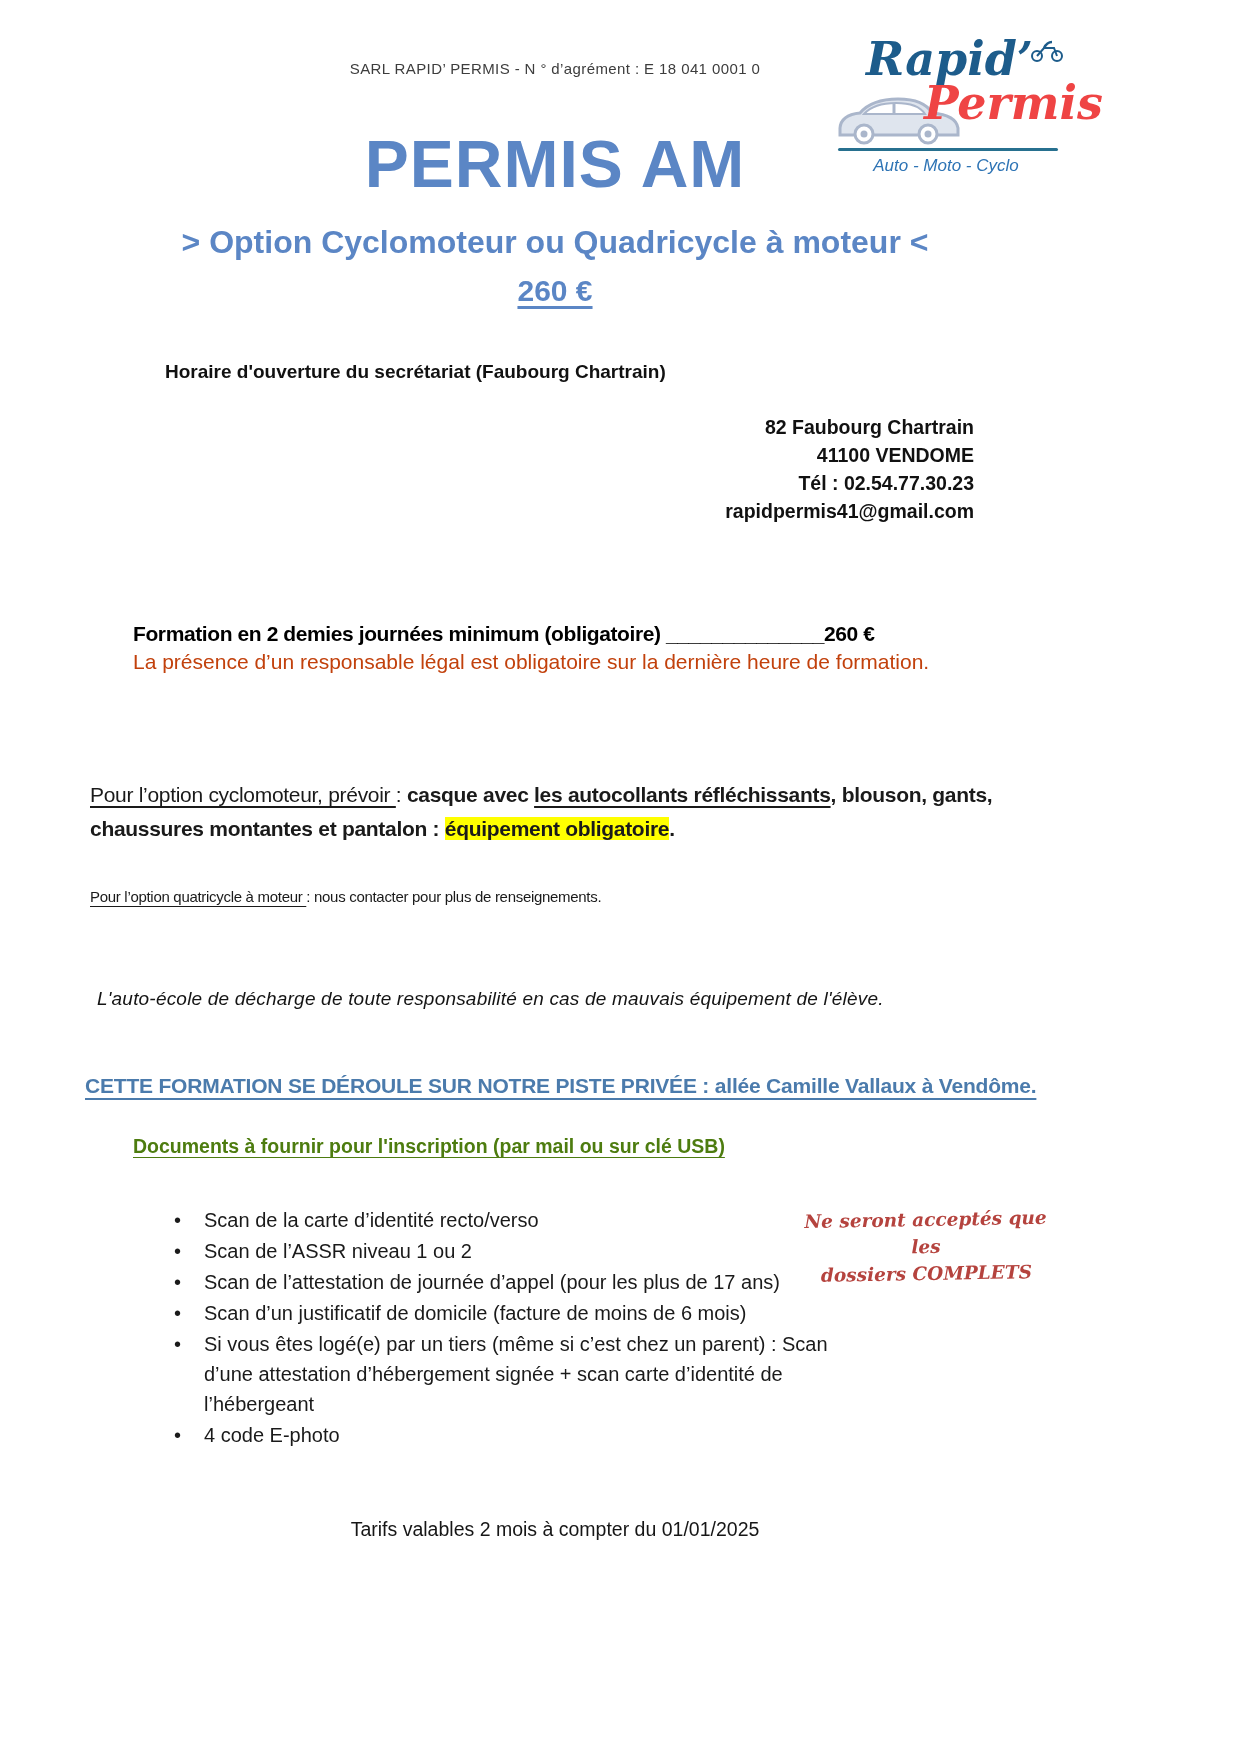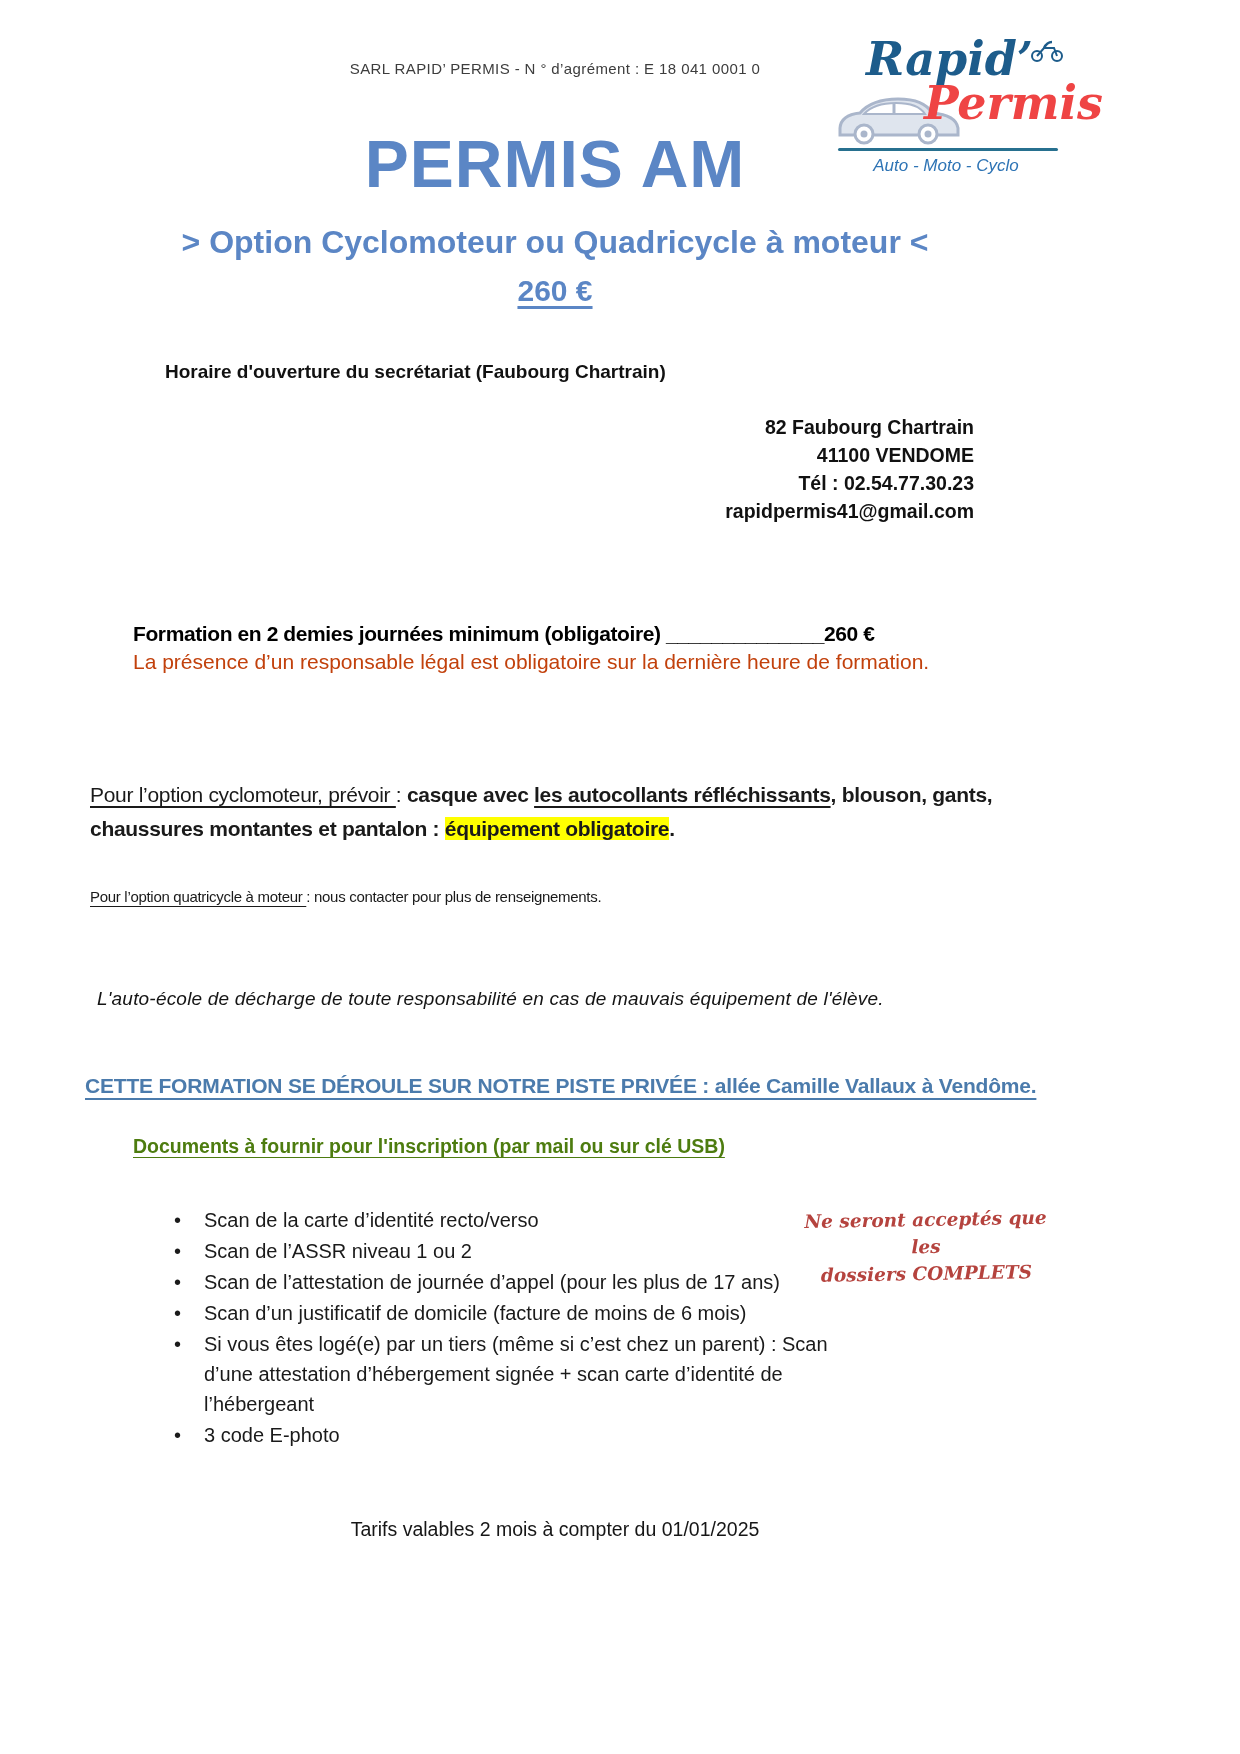--- a/index.html
+++ b/index.html
@@ -145,21 +145,21 @@
   <div class="piste">CETTE FORMATION SE DÉROULE SUR NOTRE PISTE PRIVÉE : allée Camille Vallaux à Vendôme.</div>
 
   <div class="docs-heading">Documents à fournir pour l'inscription (par mail ou sur clé USB)</div>
 
   <ul class="docs-list">
     <li>Scan de la carte d’identité recto/verso</li>
     <li>Scan de l’ASSR niveau 1 ou 2</li>
     <li>Scan de l’attestation de journée d’appel (pour les plus de 17 ans)</li>
     <li>Scan d’un justificatif de domicile (facture de moins de 6 mois)</li>
     <li>Si vous êtes logé(e) par un tiers (même si c’est chez un parent) : Scan d’une attestation d’hébergement signée + scan carte d’identité de l’hébergeant</li>
-    <li>3 code E-photo</li>
+    <li>4 code E-photo</li>
   </ul>
 
   <div class="handnote">
     <div>Ne seront acceptés que les</div>
     <div>dossiers COMPLETS</div>
   </div>
 
   <div class="centerband footer">Tarifs valables 2 mois à compter du 01/01/2025</div>
 
 </div>

